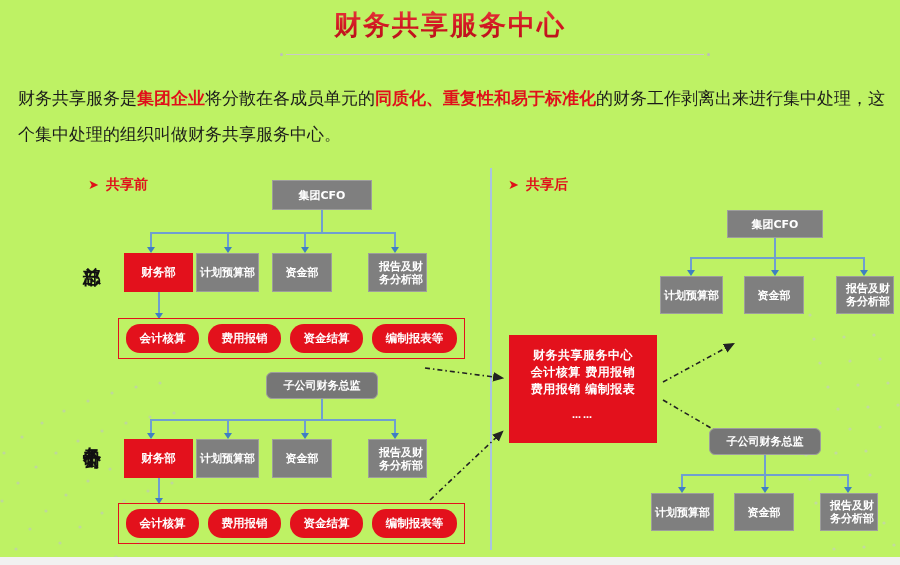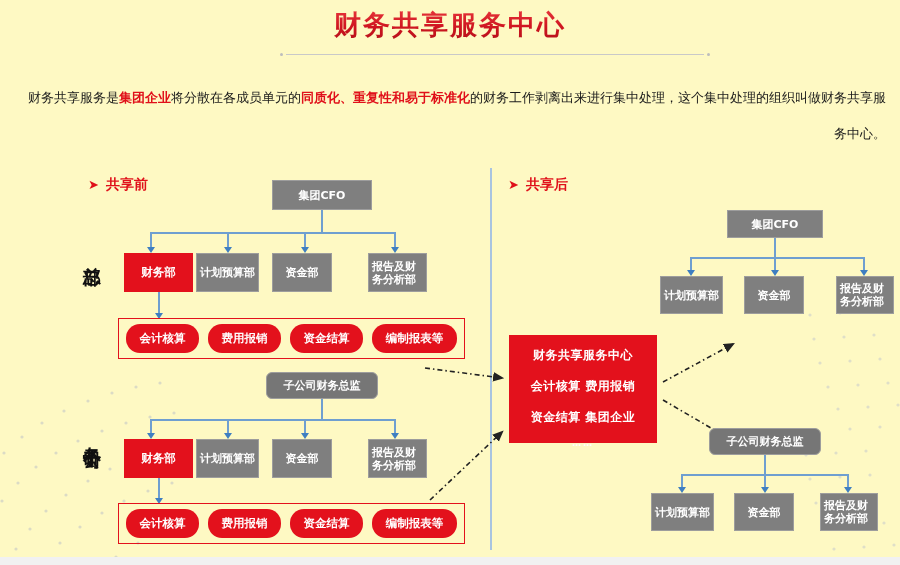--- a/index.html
+++ b/index.html
@@ -2,21 +2,21 @@
 <html><head>
 <meta charset="utf-8">
 <style>
   html,body{margin:0;padding:0;}
   body{
     width:900px;height:565px;overflow:hidden;
     background:#ffffff;
     font-family:"Liberation Sans","DejaVu Sans",sans-serif;
     position:relative;
   }
-  #root{position:absolute;left:0;top:0;width:900px;height:565px;background:#fef9c3;overflow:hidden;}
+  #root{position:absolute;left:0;top:0;width:900px;height:565px;background:#bef264;overflow:hidden;}
 
   
   .dots{position:absolute;pointer-events:none;opacity:.55;}
   .dots-bl{left:-40px;bottom:-30px;width:230px;height:230px;}
   .dots-br{right:-30px;bottom:-40px;width:150px;height:300px;}
 
   
   .title-wrap{position:absolute;left:0;top:8px;width:900px;text-align:center;}
   .title{
     font-family:"Liberation Serif","DejaVu Serif",serif;
@@ -31,23 +31,22 @@
     position:absolute;left:280px;top:53px;width:430px;height:3px;
   }
   .title-rule .bar{position:absolute;left:6px;right:6px;top:1px;height:1px;background:#c9c9c9;}
   .title-rule .cap{position:absolute;top:0;width:3px;height:3px;border-radius:50%;background:#bdbdbd;}
   .title-rule .cap.l{left:0;}
   .title-rule .cap.r{right:0;}
 
   
   .intro{
     position:absolute;left:18px;top:80px;width:868px;
-    font-size:13px;line-height:36px;color:#1a1a1a;
+    font-size:17px;line-height:36px;color:#1a1a1a;
     font-family:"DejaVu Sans","Liberation Sans",sans-serif;
-    text-align:right;
   }
   .intro b{color:#e0101a;font-weight:bold;}
 
   
   .canvas{position:absolute;left:0;top:160px;width:900px;height:398px;}
   .divider{position:absolute;left:490px;top:8px;width:2px;height:382px;background:#a9c4e0;}
 
   
   .sec-head{position:absolute;font-size:14px;font-weight:bold;color:#e0101a;white-space:nowrap;}
   .sec-head .arrow{display:inline-block;margin-right:7px;font-size:13px;}
@@ -56,21 +55,21 @@
   .side-label{
     position:absolute;
     writing-mode:vertical-rl;text-orientation:upright;
     font-family:"DejaVu Serif","Liberation Serif",serif;
     font-size:18px;font-weight:bold;color:#111;letter-spacing:1px;line-height:20px;
   }
 
   
   .box{
     position:absolute;box-sizing:border-box;
-    display:flex;align-items:center;justify-content:center;text-align:left;
+    display:flex;align-items:center;justify-content:center;text-align:right;
     color:#fff;font-weight:bold;
     font-family:"DejaVu Sans","Liberation Sans",sans-serif;
     line-height:13px;
   }
   .box.gray{background:#7f7f7f;border:1px solid #9d9d9d;font-size:11px;}
   .box.gray.dark{background:#767676;border-radius:6px;}
   .box.red{background:#e3111c;font-size:11.5px;}
   .box.pill{background:#e3111c;border-radius:14px;font-size:11.5px;}
   .group-outline{position:absolute;box-sizing:border-box;border:1.5px solid #e3111c;background:transparent;}
 
@@ -80,21 +79,21 @@
   .lnh{height:1.5px;}
   .arw{position:absolute;width:0;height:0;border-left:4px solid transparent;border-right:4px solid transparent;border-top:6px solid #3f7fc1;}
 
   
   .center-block{
     position:absolute;background:#e3111c;box-sizing:border-box;
     color:#fff;font-weight:bold;text-align:center;
     font-family:"DejaVu Sans","Liberation Sans",sans-serif;
   }
   .center-block .cb-title{font-size:12px;margin-top:12px;letter-spacing:.5px;}
-  .center-block .cb-row{font-size:12px;margin-top:14px;letter-spacing:.5px;}
+  .center-block .cb-row{font-size:12px;letter-spacing:.5px;}
   .center-block .cb-dots{font-size:9px;margin-top:12px;letter-spacing:2px;}
 
   .bottom-strip{position:absolute;left:0;bottom:0;width:900px;height:8px;background:#f1f1f1;}
 </style>
 </head>
 <body>
 
 <div id="root">
 
   <svg class="dots dots-bl" viewBox="0 0 230 230">
@@ -261,21 +260,21 @@
 
     <div class="group-outline" style="left:118px;top:343px;width:347px;height:41px;"></div>
     <div class="box pill" style="left:126px;top:349px;width:73px;height:29px;">会计核算</div>
     <div class="box pill" style="left:208px;top:349px;width:73px;height:29px;">费用报销</div>
     <div class="box pill" style="left:290px;top:349px;width:73px;height:29px;">资金结算</div>
     <div class="box pill" style="left:372px;top:349px;width:85px;height:29px;">编制报表等</div>
 
     <div class="center-block" style="left:509px;top:175px;width:148px;height:108px;">
       <div class="cb-title">财务共享服务中心</div>
       <div class="cb-row">会计核算    费用报销</div>
-      <div class="cb-row">资金结算    集团企业</div>
+      <div class="cb-row">费用报销    编制报表</div>
       <div class="cb-dots">……</div>
     </div>
 
     <svg style="position:absolute;left:0;top:0;width:900px;height:398px;overflow:visible;">
       <defs>
         <marker id="ah" markerWidth="7" markerHeight="7" refX="5.6" refY="3" orient="auto">
           <path d="M0,0 L7,3 L0,6 z" fill="#222"></path>
         </marker>
       </defs>
       <path d="M425,208 L502,218" stroke="#222" stroke-width="1.6" fill="none" stroke-dasharray="5,3,1.5,3" marker-end="url(#ah)"></path>

